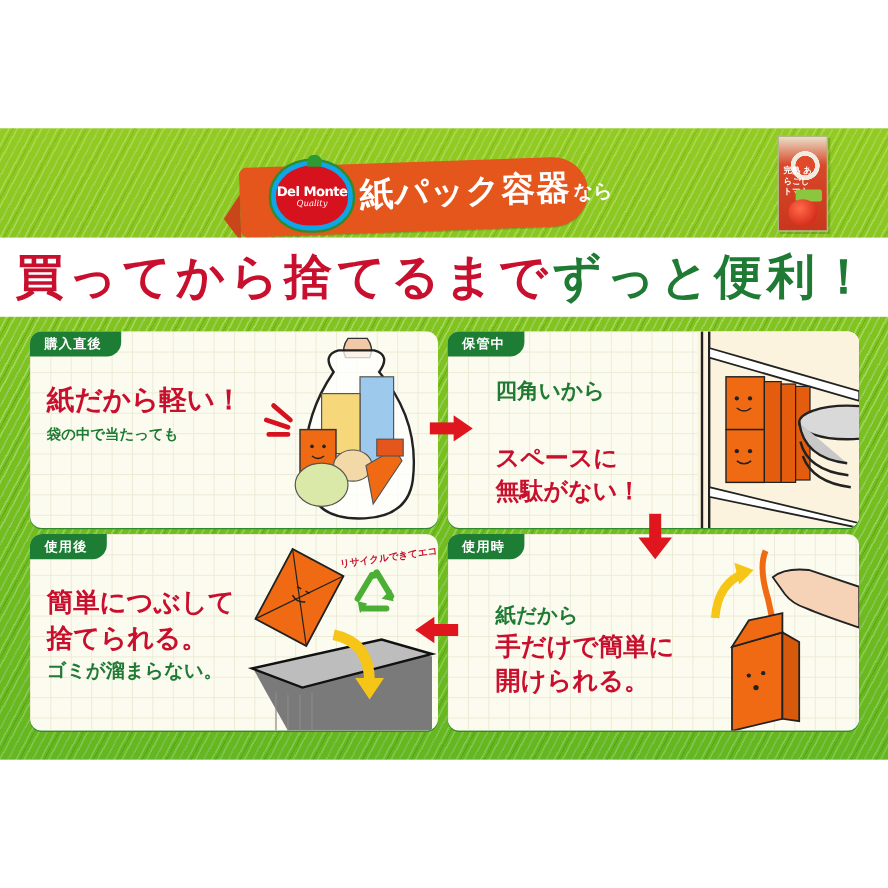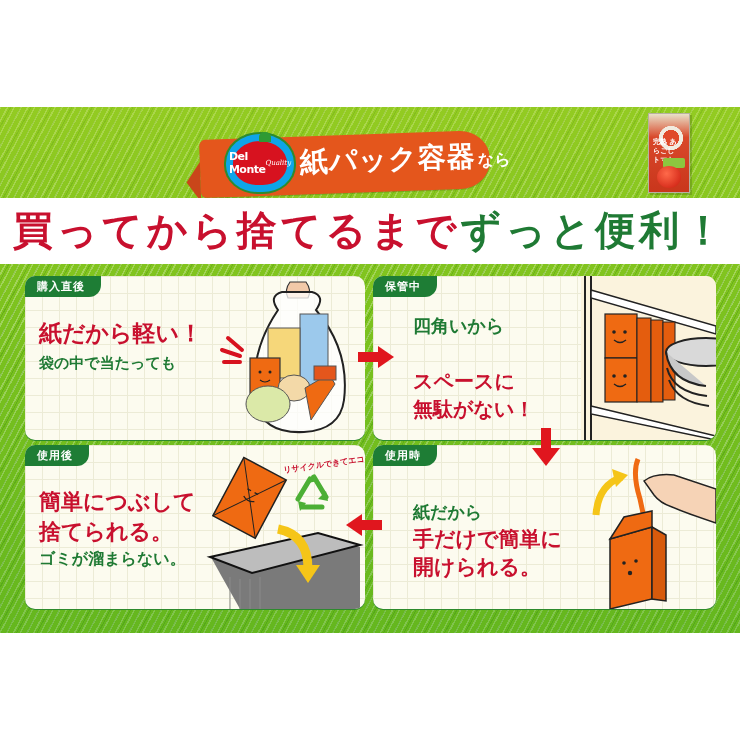--- a/index.html
+++ b/index.html
@@ -41,22 +41,22 @@
       box-shadow: 0 1px 0 rgba(0,0,0,0.15);
     }
     .ribbon::before {
       content: ""; position: absolute; left: -14px; top: 22px;
       border-width: 20px 14px 20px 0; border-style: solid;
       border-color: transparent #c9461a transparent transparent;
     }
     .logo {
       position: absolute; left: 226px; top: 134px; width: 68px; height: 58px;
       border-radius: 50% 50% 46% 46%;
-      background: #d7121f; border: 7px solid #0ea5e9;
-      display: flex; flex-direction: row; align-items: center; justify-content: center;
+      background: #d7121f; border: 4px solid #0ea5e9;
+      display: flex; flex-direction: column; align-items: center; justify-content: center;
       box-shadow: 0 0 0 2px #2e8b2e;
     }
     .logo-leaf {
       position: absolute; top: -9px; left: 26px; width: 12px; height: 10px;
       background: #2e9a34; border-radius: 50% 50% 0 0;
     }
     .logo-name {
       color: #fff; font-weight: bold; font-size: 11px; letter-spacing: -0.5px;
       font-family: "DejaVu Sans", sans-serif;
     }
@@ -156,21 +156,21 @@
 
 <div class="title-band"></div>
 <div class="title-line">
   <span class="title-red">買ってから捨てるまで</span>
   <span class="title-green">ずっと便利！</span>
 </div>
 
 <div class="panel p1">
   <div class="tag">購入直後</div>
   <div class="txt red" style="left:14px; top:42px; font-size:23px;">紙だから軽い！</div>
-  <div class="txt green" style="left:14px; top:78px; font-size:15px;">袋の中で当たっても</div>
+  <div class="txt green" style="left:14px; top:78px; font-size:12px;">袋の中で当たっても</div>
   <svg style="position:absolute; left:185px; top:4px;" width="150" height="160">
     <path d="M12 70 l18 6 M14 82 l16 0 M18 58 l14 12" stroke="#d7121f" stroke-width="4" stroke-linecap="round"></path>
     <path d="M80 2 q-6 8 -2 16 l20 0 q4 -8 -2 -16 z" fill="#f2c9a8" stroke="#333" stroke-width="1.2"></path>
     <path d="M68 30 q-10 -14 4 -18 l30 0 q14 4 4 18 q34 40 28 90 q-4 30 -40 32 q-40 2 -48 -28 q-8 -50 22 -94 z" fill="rgba(255,255,255,0.75)" stroke="#222" stroke-width="2"></path>
     <rect x="90" y="34" width="28" height="80" fill="#9cc9ec" stroke="#555" stroke-width="1"></rect>
     <rect x="58" y="48" width="32" height="50" fill="#f6d77a" stroke="#555" stroke-width="1"></rect>
     <rect x="40" y="78" width="30" height="40" fill="#ef6a12" stroke="#333" stroke-width="1.2"></rect>
     <circle cx="50" cy="92" r="1.5" fill="#222"></circle>
       <circle cx="60" cy="92" r="1.5" fill="#222"></circle>
     <path d="M50 100 q5 4 10 0" stroke="#222" fill="none" stroke-width="1.2"></path>

